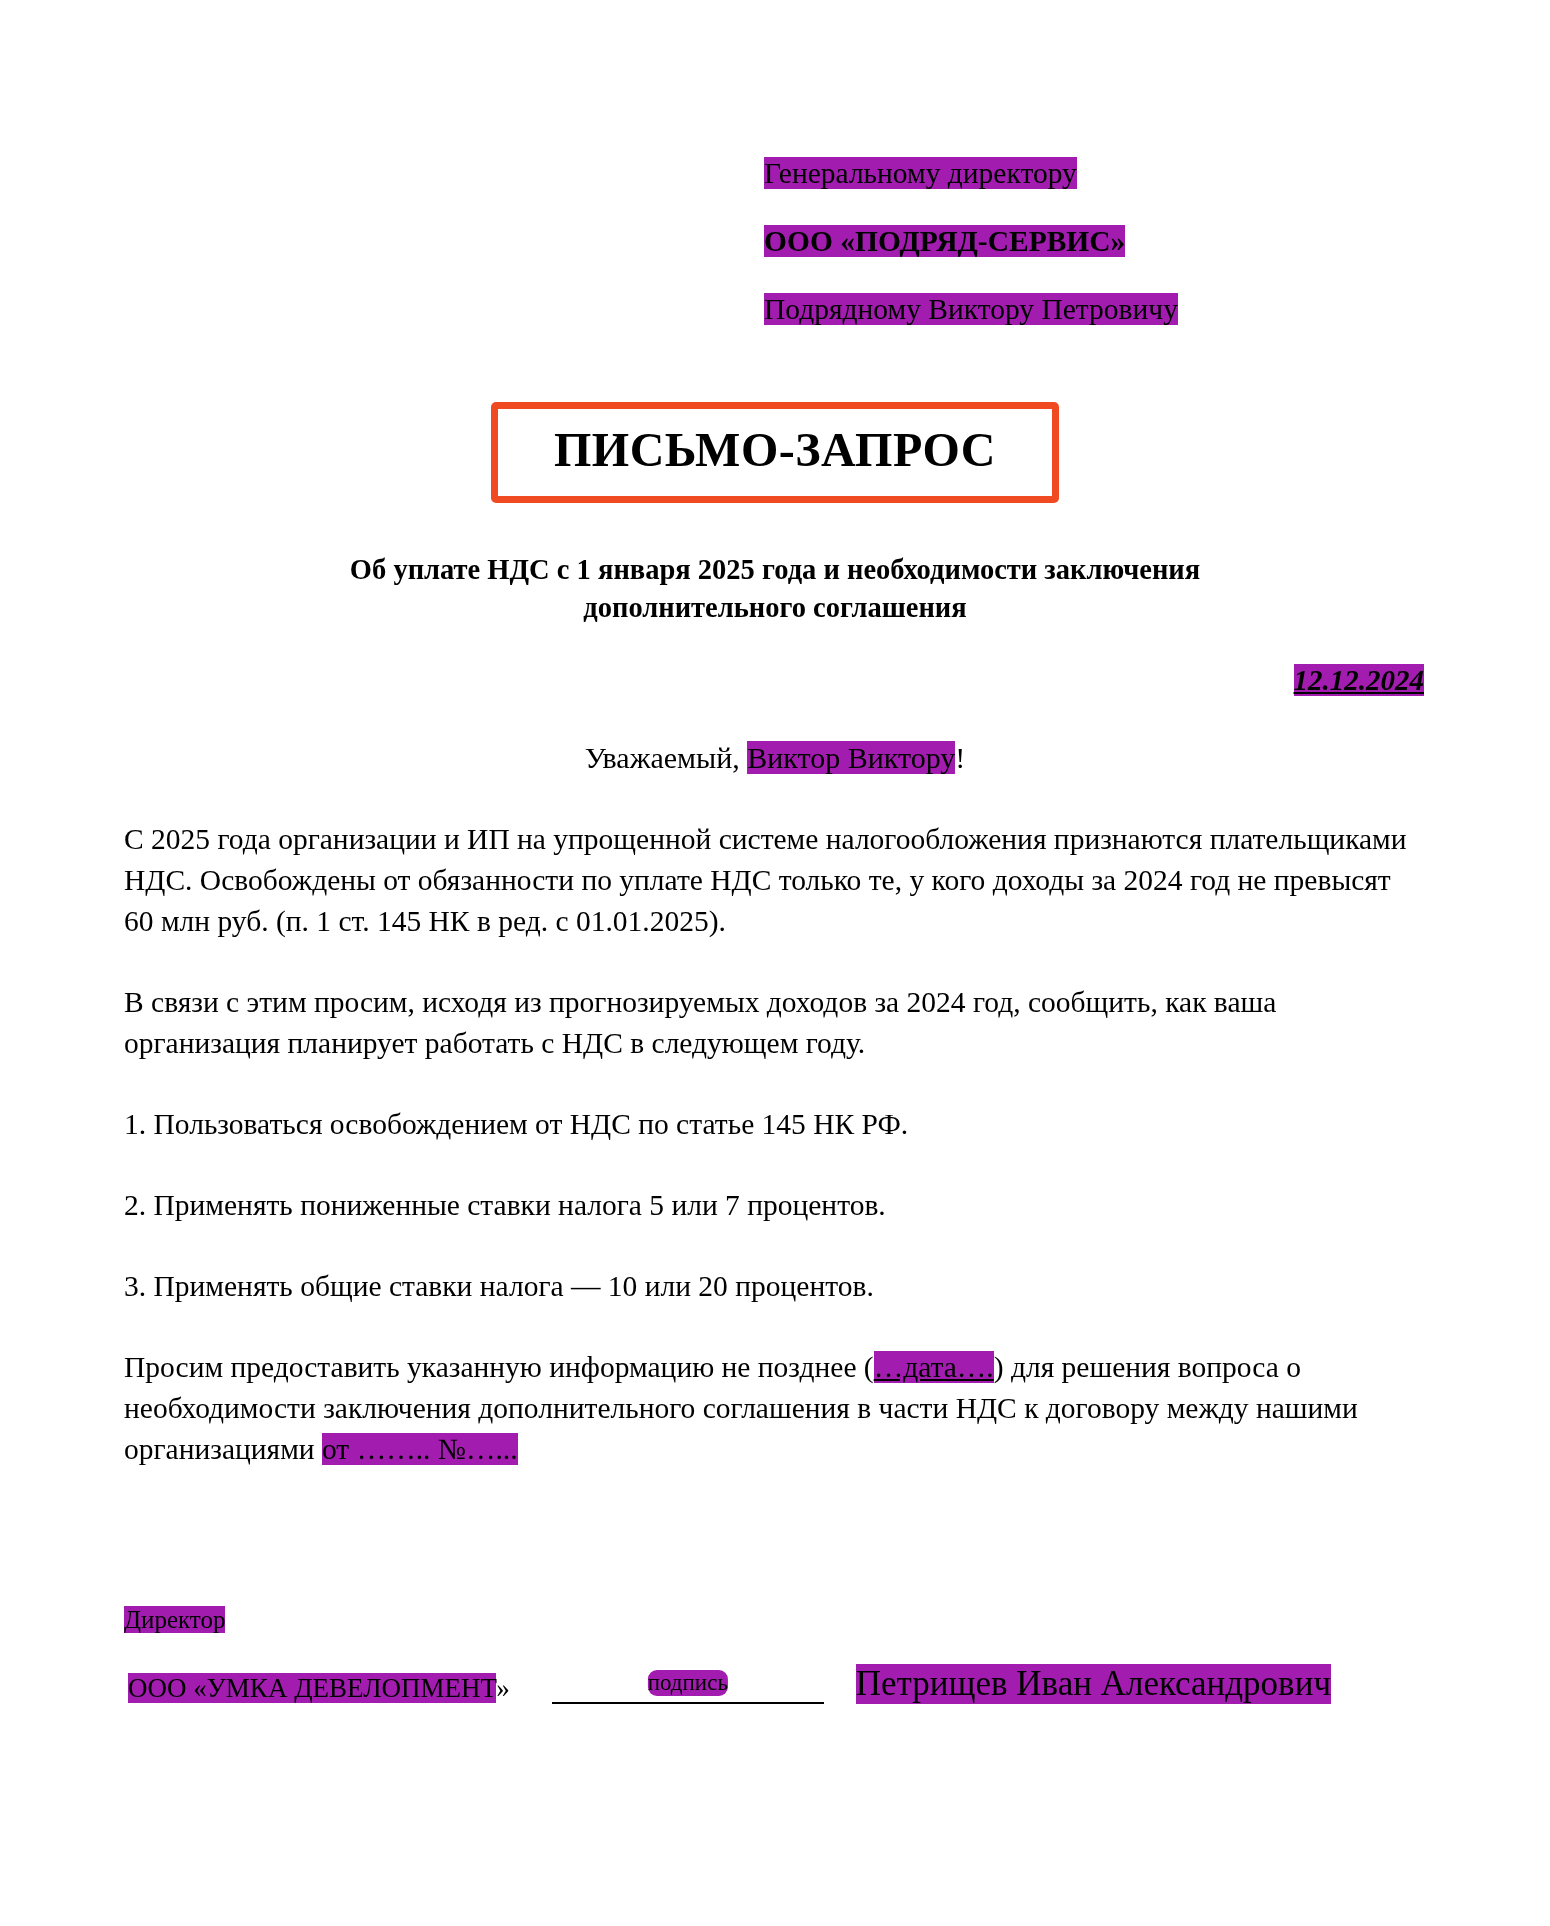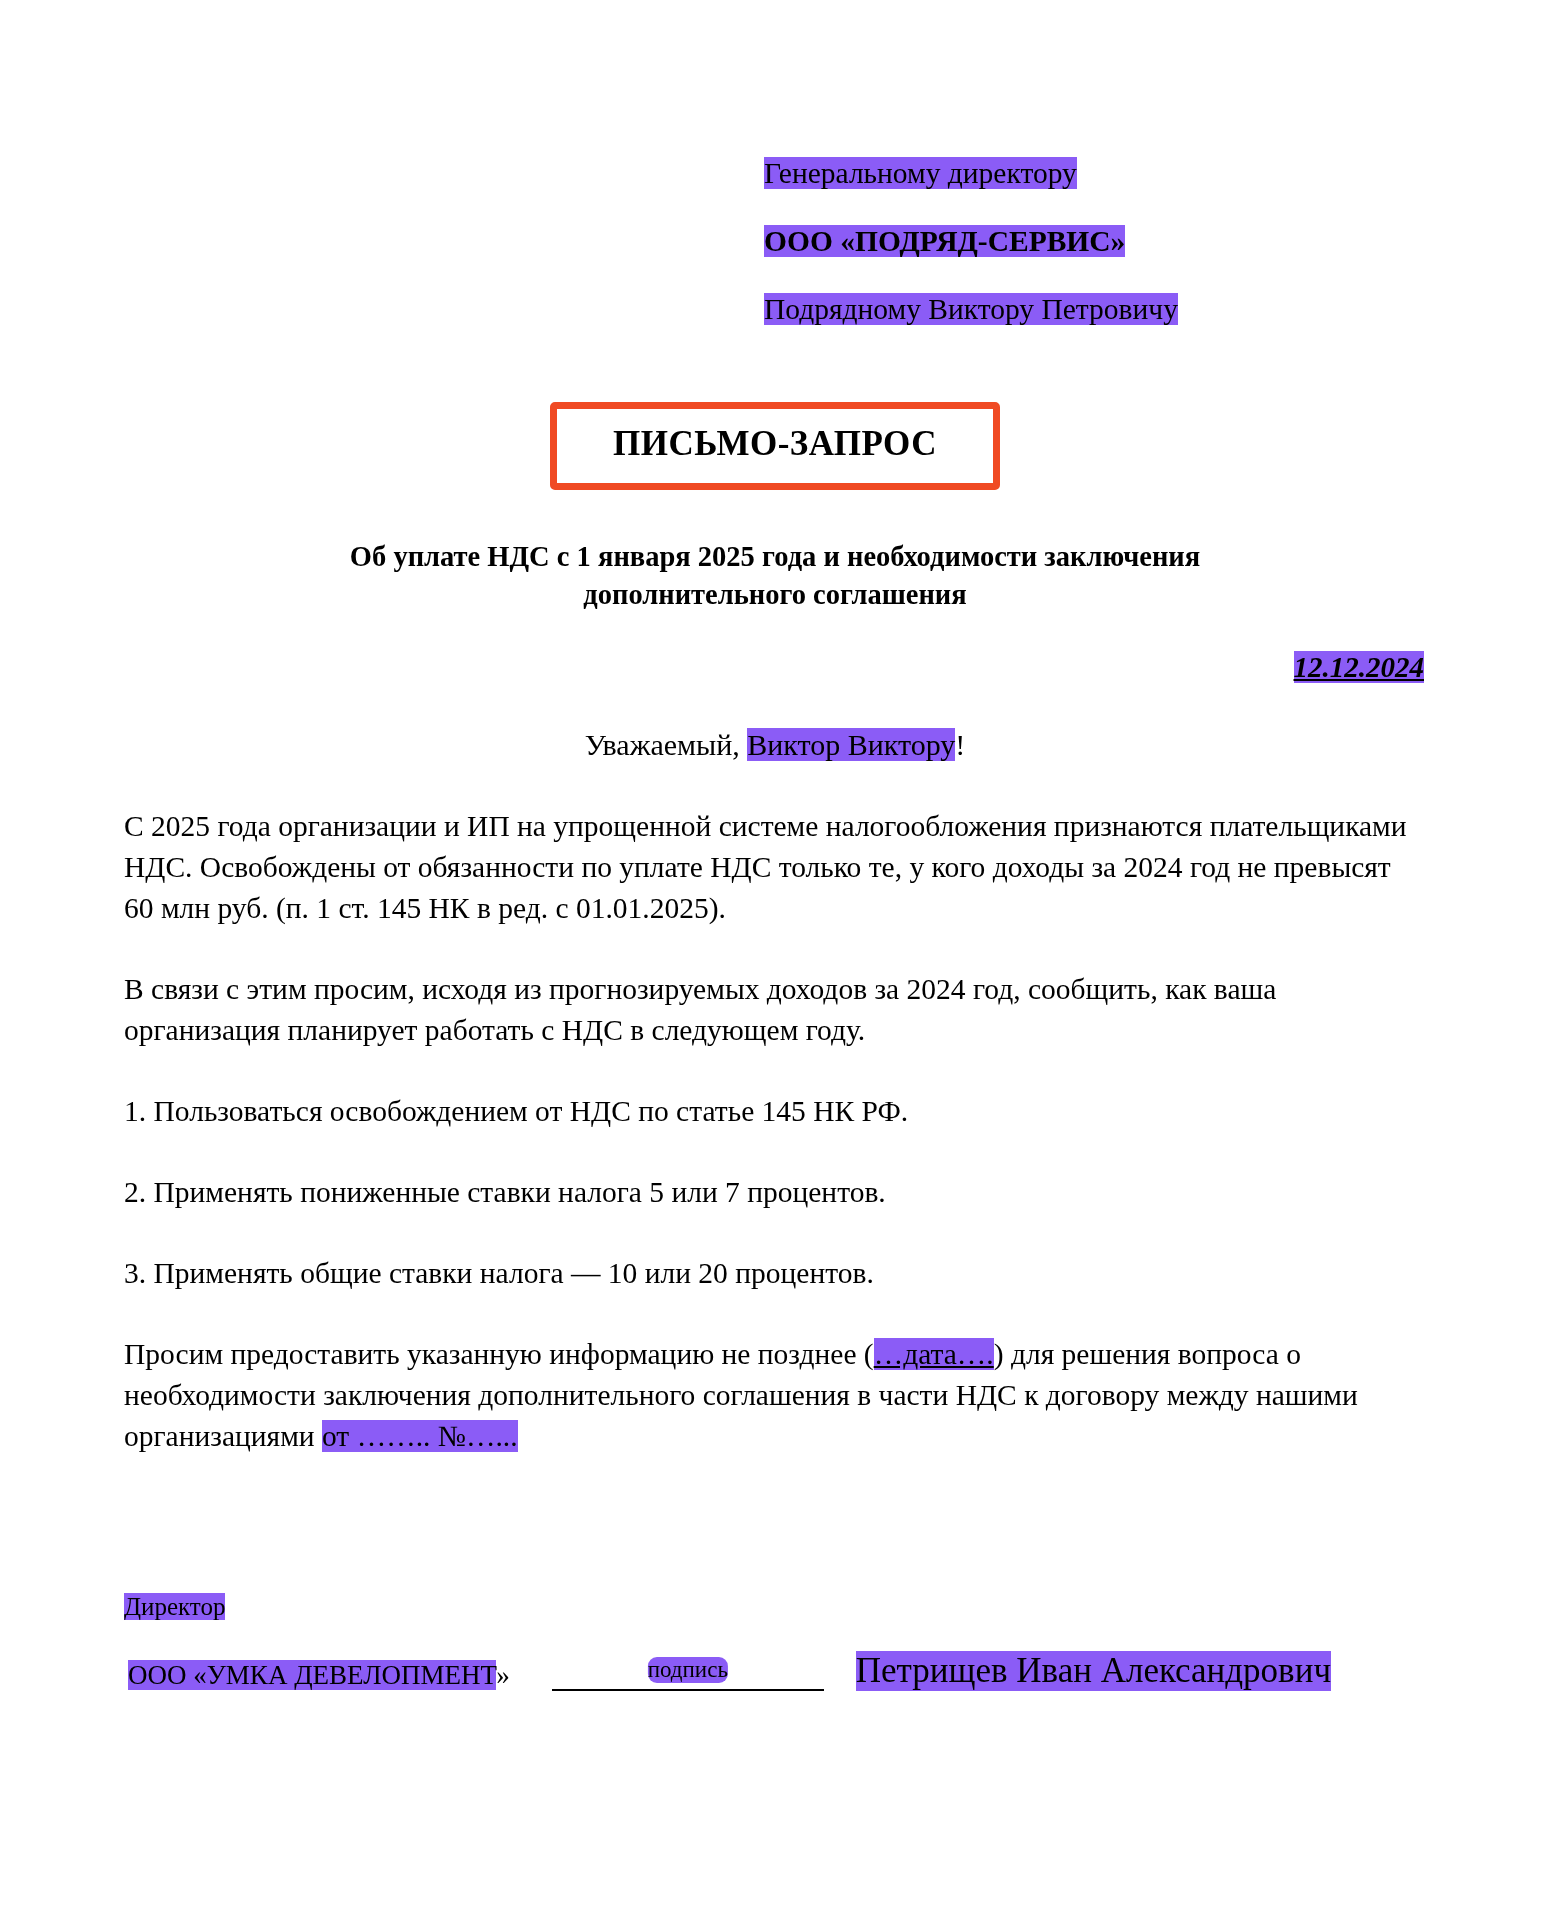--- a/index.html
+++ b/index.html
@@ -17,21 +17,21 @@
   }
   .page {
     position: relative;
     width: 1550px;
     height: 1926px;
     box-sizing: border-box;
     padding: 0 124px;
   }
 
   .hl {
-    background-color: #8b5cf6;
+    background-color: #a21caf;
   }
   .u { text-decoration: underline; }
 
   
   .addressee {
     padding-top: 158px;
     padding-left: 640px;
   }
   .addressee .line {
     font-size: 29.5px;
@@ -48,21 +48,21 @@
     display: flex;
     justify-content: center;
   }
   .title-box {
     border: 7px solid #f04a23;
     border-radius: 5px;
     padding: 17px 56px 22px 56px;
     display: inline-block;
   }
   .title-box .title-text {
-    font-size: 35px;
+    font-size: 48px;
     font-weight: bold;
     letter-spacing: 0.5px;
     line-height: 1.0;
     white-space: nowrap;
   }
 
   
   .subtitle {
     margin-top: 48px;
     text-align: center;

